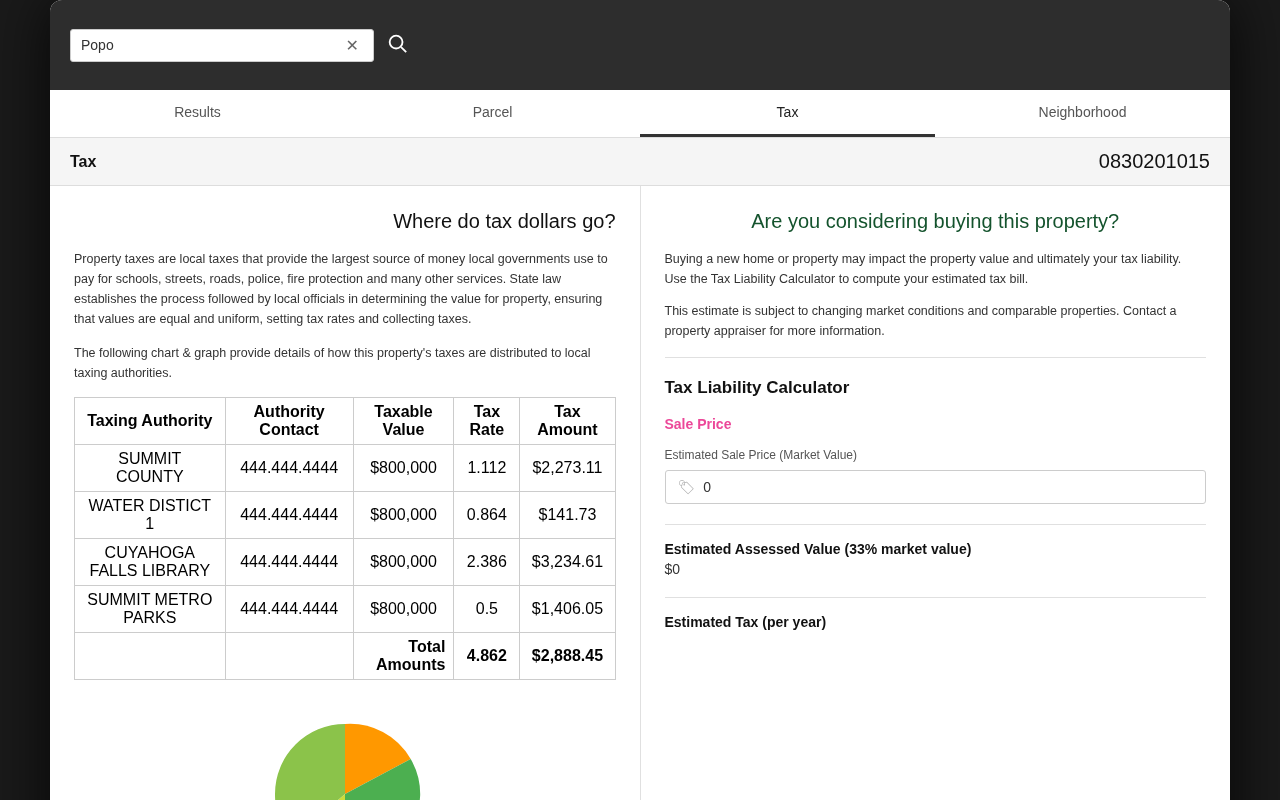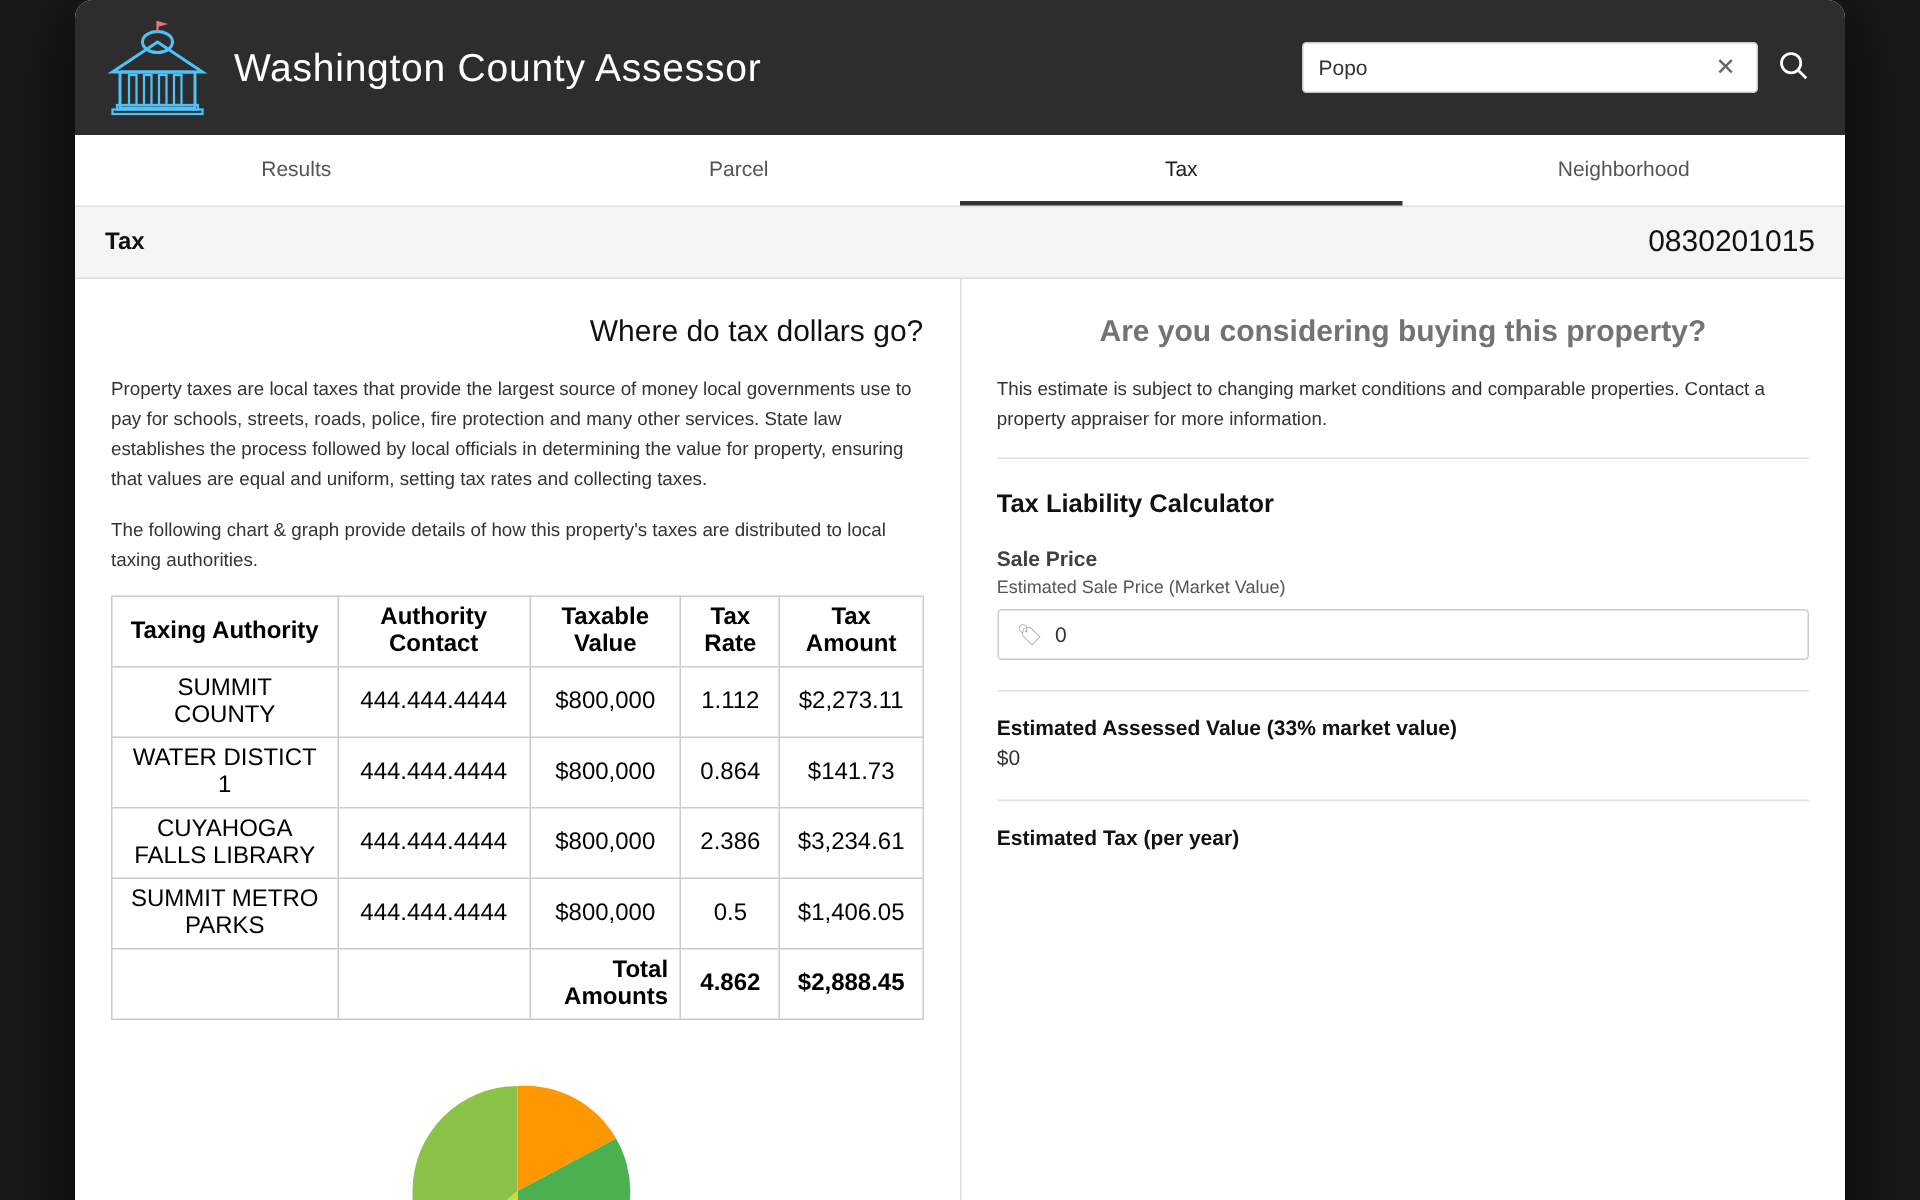--- a/index.html
+++ b/index.html
@@ -184,24 +184,24 @@
       padding: 10px 0;
     }
 
     
     .right-panel {
       flex: 1;
       padding: 24px;
     }
     .buying-title {
       font-size: 20px;
-      font-weight: bold;
+      font-weight: normal;
       text-align: center;
       margin-bottom: 16px;
-      color: #737373;
+      color: #14532d;
     }
     .buying-text {
       font-size: 12.5px;
       color: #333;
       line-height: 1.6;
       margin-bottom: 12px;
     }
     .calculator-section {
       margin-top: 20px;
     }
@@ -210,22 +210,22 @@
       font-weight: bold;
       color: #111;
       margin-bottom: 18px;
     }
     .field-group {
       margin-bottom: 20px;
     }
     .field-label {
       font-size: 14px;
       font-weight: bold;
-      color: #404040;
-      margin-bottom: 4px;
+      color: #ec4899;
+      margin-bottom: 16px;
     }
     .field-sublabel {
       font-size: 12px;
       color: #555;
       margin-bottom: 8px;
     }
     .field-input {
       display: flex;
       align-items: center;
       border: 1px solid #ccc;
@@ -260,44 +260,20 @@
       margin: 16px 0;
     }
   </style>
 </head>
 <body>
 
 <div class="monitor">
   <div class="monitor-screen">
 
     <div class="header">
-      <div class="logo-area">
-
-        <svg class="logo-icon" viewBox="0 0 70 70" xmlns="http://www.w3.org/2000/svg">
-
-          <rect x="10" y="38" width="50" height="24" rx="1" fill="none" stroke="#4fc3f7" stroke-width="2"></rect>
-
-          <rect x="16" y="40" width="5" height="20" fill="none" stroke="#4fc3f7" stroke-width="1.5"></rect>
-          <rect x="26" y="40" width="5" height="20" fill="none" stroke="#4fc3f7" stroke-width="1.5"></rect>
-          <rect x="36" y="40" width="5" height="20" fill="none" stroke="#4fc3f7" stroke-width="1.5"></rect>
-          <rect x="46" y="40" width="5" height="20" fill="none" stroke="#4fc3f7" stroke-width="1.5"></rect>
-
-          <polygon points="5,38 35,18 65,38" fill="none" stroke="#4fc3f7" stroke-width="2"></polygon>
-
-          <ellipse cx="35" cy="18" rx="10" ry="7" fill="none" stroke="#4fc3f7" stroke-width="2"></ellipse>
-
-          <line x1="35" y1="11" x2="35" y2="4" stroke="#e57373" stroke-width="1.5"></line>
-
-          <polygon points="35,4 42,6 35,8" fill="#e57373"></polygon>
-
-          <rect x="8" y="60" width="54" height="3" fill="none" stroke="#4fc3f7" stroke-width="1.5"></rect>
-          <rect x="5" y="63" width="60" height="3" fill="none" stroke="#4fc3f7" stroke-width="1.5"></rect>
-        </svg>
-        <span class="app-title">Washington County Assessor</span>
-      </div>
       <div class="search-area">
         <div class="search-box">
           <input class="search-input-text" type="text" value="Popo" style="">
           <span class="search-clear">✕</span>
         </div>
         <button class="search-btn">
           <svg width="22" height="22" viewBox="0 0 24 24" fill="none" stroke="#fff" stroke-width="2">
             <circle cx="11" cy="11" r="7"></circle>
             <line x1="16.5" y1="16.5" x2="22" y2="22"></line>
           </svg>
@@ -382,20 +358,21 @@
 
             <path d="M80,80 L80,150 A70,70 0 0,1 26,126 Z" fill="#cddc39"></path>
 
             <path d="M80,80 L26,126 A70,70 0 0,1 10,80 A70,70 0 0,1 80,10 Z" fill="#8bc34a"></path>
           </svg>
         </div>
       </div>
 
       <div class="right-panel">
         <h2 class="buying-title">Are you considering buying this property?</h2>
+        <p class="buying-text">Buying a new home or property may impact the property value and ultimately your tax liability.  Use the Tax Liability Calculator to compute your estimated tax bill.</p>
         <p class="buying-text">This estimate is subject to changing market conditions and comparable properties.  Contact a property appraiser for more information.</p>
 
         <hr class="divider">
 
         <div class="calculator-section">
           <div class="calculator-title">Tax Liability Calculator</div>
 
           <div class="field-group">
             <div class="field-label">Sale Price</div>
             <div class="field-sublabel">Estimated Sale Price (Market Value)</div>

